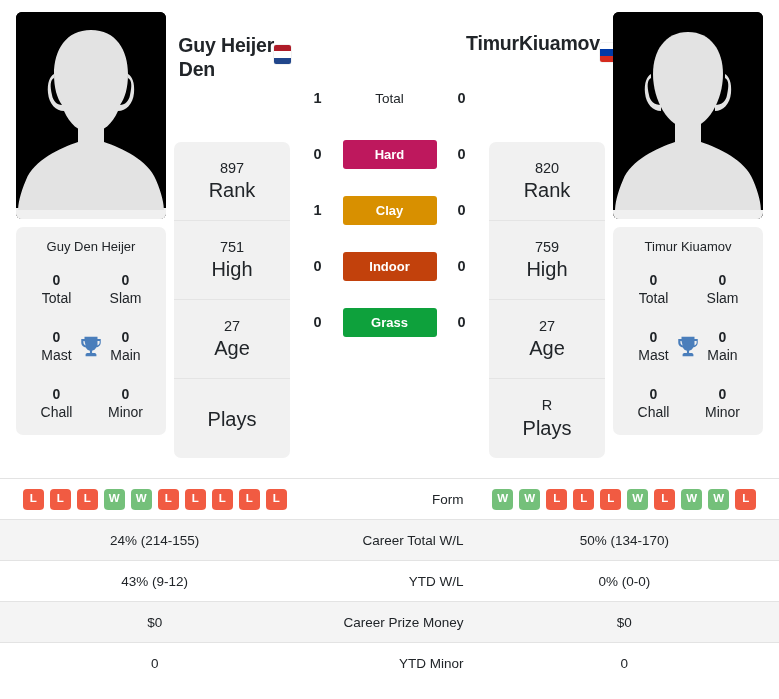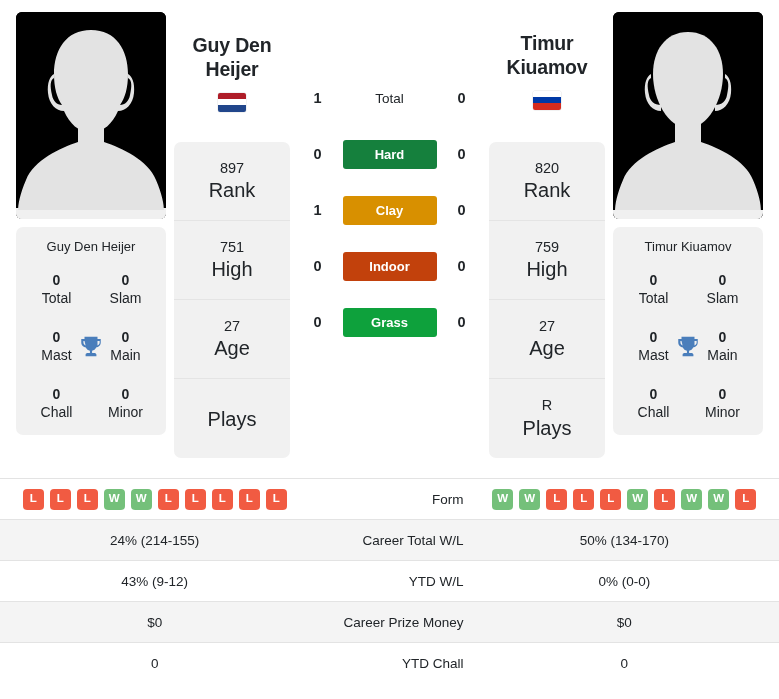--- a/index.html
+++ b/index.html
@@ -85,22 +85,21 @@
     width: 116px;
     flex: 0 0 116px;
     margin: 0 8px;
     display: flex;
     flex-direction: column;
     align-items: center;
   }
   .rank-head {
     height: 130px;
     display: flex;
-    flex-direction: column;
-    align-items: center;
+    flex-direction: row;
     justify-content: flex-start;
     padding-top: 22px;
   }
   .rank-head.right { padding-top: 20px; }
   .pbig {
     font-size: 19.5px;
     font-weight: bold;
     text-align: center;
     line-height: 1.22;
     letter-spacing: -0.2px;
@@ -299,21 +298,21 @@
     </div>
 
     <div class="h2h">
       <div class="h2h-row">
         <div class="score">1</div>
         <div class="plain">Total</div>
         <div class="score">0</div>
       </div>
       <div class="h2h-row">
         <div class="score">0</div>
-        <div class="pill" style="background:#15803d">Hard</div>
+        <div class="pill" style="background:#be185d">Hard</div>
         <div class="score">0</div>
       </div>
       <div class="h2h-row">
         <div class="score">1</div>
         <div class="pill" style="background:#d89000">Clay</div>
         <div class="score">0</div>
       </div>
       <div class="h2h-row">
         <div class="score">0</div>
         <div class="pill" style="background:#c2410c">Indoor</div>
@@ -448,19 +447,19 @@
         <td class="mid">YTD W/L</td>
         <td class="side">0% (0-0)</td>
       </tr>
       <tr class="alt">
         <td class="side">$0</td>
         <td class="mid">Career Prize Money</td>
         <td class="side">$0</td>
       </tr>
       <tr>
         <td class="side">0</td>
-        <td class="mid">YTD Chall</td>
+        <td class="mid">YTD Minor</td>
         <td class="side">0</td>
       </tr>
     </tbody>
   </table>
 
 </div>
 
 </body></html>

